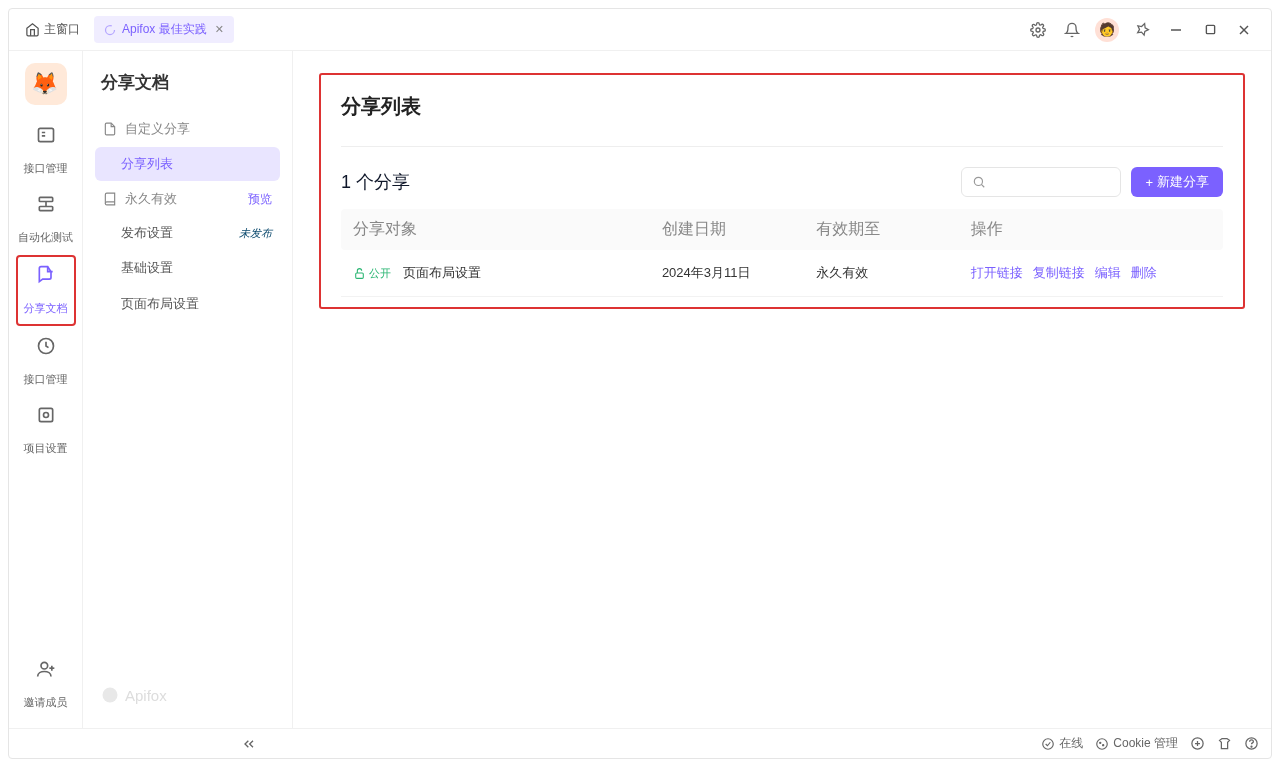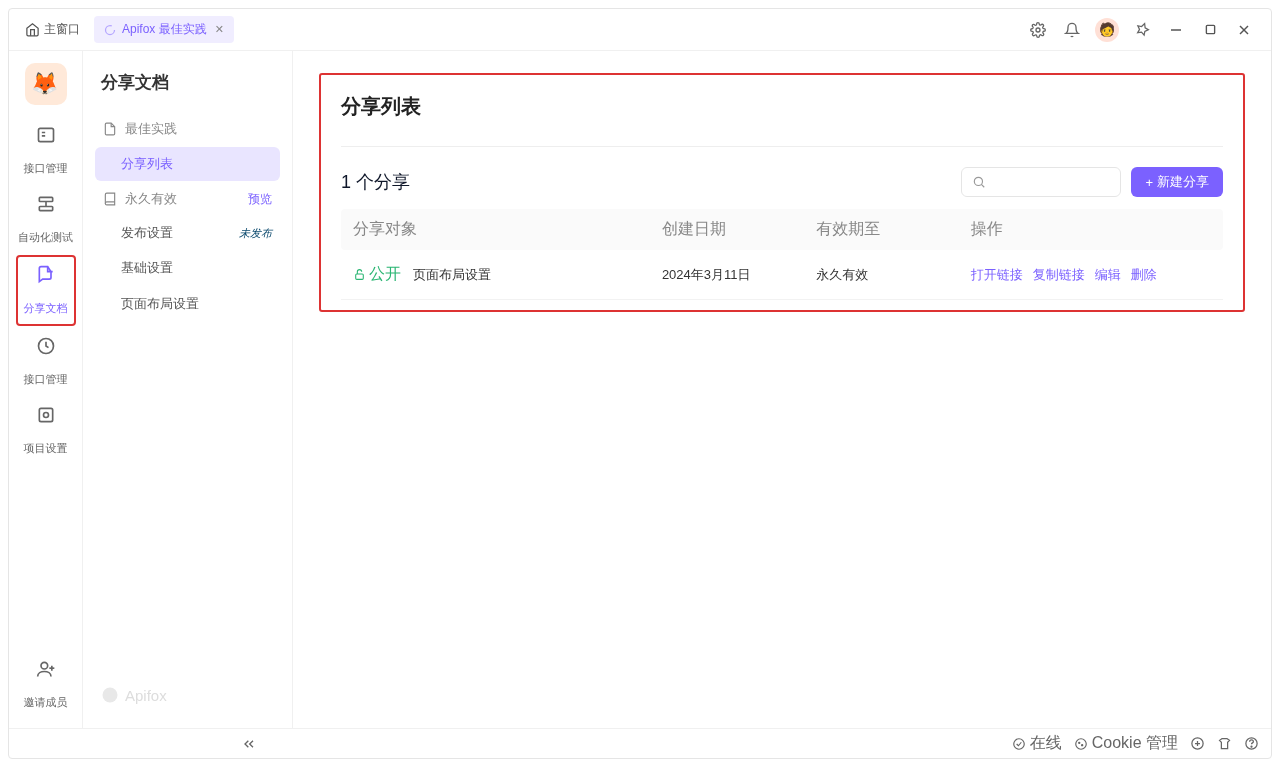--- a/index.html
+++ b/index.html
@@ -53,26 +53,26 @@
 .new-btn { background: #7b61ff; color: #fff; border: none; height: 30px; padding: 0 14px; border-radius: 6px; font-size: 13px; cursor: pointer; display: flex; align-items: center; gap: 4px; }
 
 .table { width: 100%; }
 .thead { display: flex; padding: 10px 12px; background: #fafafa; border-radius: 4px; color: #888; font-size: 16px; }
 .col-target { flex: 0 0 36%; }
 .col-created { flex: 0 0 18%; }
 .col-valid { flex: 0 0 18%; }
 .col-ops { flex: 1; text-align: left; }
 .trow { display: flex; align-items: center; padding: 14px 12px; border-bottom: 1px solid #f2f2f2; font-size: 13px; }
 .target-cell { display: flex; align-items: center; gap: 6px; }
-.public-badge { color: #2bb673; display: flex; align-items: center; gap: 3px; font-size: 16px; }
+.public-badge { color: #2bb673; display: flex; align-items: center; gap: 3px; font-size: 11px; }
 .ops-cell { display: flex; gap: 10px; color: #7b61ff; }
 .ops-cell span { cursor: pointer; }
 
 
-.statusbar { height: 30px; border-top: 1px solid #f0f0f0; display: flex; align-items: center; padding: 0 12px; font-size: 16px; color: #666; }
+.statusbar { height: 30px; border-top: 1px solid #f0f0f0; display: flex; align-items: center; padding: 0 12px; font-size: 12px; color: #666; }
 .statusbar .sb-left { display: flex; align-items: center; }
 .statusbar .sb-right { margin-left: auto; display: flex; align-items: center; gap: 12px; }
 .sb-item { display: flex; align-items: center; gap: 4px; cursor: pointer; }
 
 svg { display: block; }
 </style>
 </head>
 <body>
 
 <div class="app-frame">
@@ -205,21 +205,21 @@
       <div class="sidebar-title">分享文档</div>
 
       <div class="side-group">
         <div class="sg-left">
           <span>
             <svg width="14" height="14" viewBox="0 0 24 24" fill="none" stroke="currentColor" stroke-width="2">
                 <path d="M14 2H6a2 2 0 0 0-2 2v16a2 2 0 0 0 2 2h12a2 2 0 0 0 2-2V8z"></path>
                 <polyline points="14 2 14 8 20 8"></polyline>
               </svg>
           </span>
-          <span>最佳实践</span>
+          <span>自定义分享</span>
         </div>
       </div>
       <div class="side-item active">分享列表</div>
 
       <div class="side-group">
         <div class="sg-left">
           <span>
             <svg width="14" height="14" viewBox="0 0 24 24" fill="none" stroke="currentColor" stroke-width="2">
                 <path d="M4 19.5A2.5 2.5 0 0 1 6.5 17H20"></path>
                 <path d="M6.5 2H20v20H6.5A2.5 2.5 0 0 1 4 19.5v-15A2.5 2.5 0 0 1 6.5 2z"></path>

